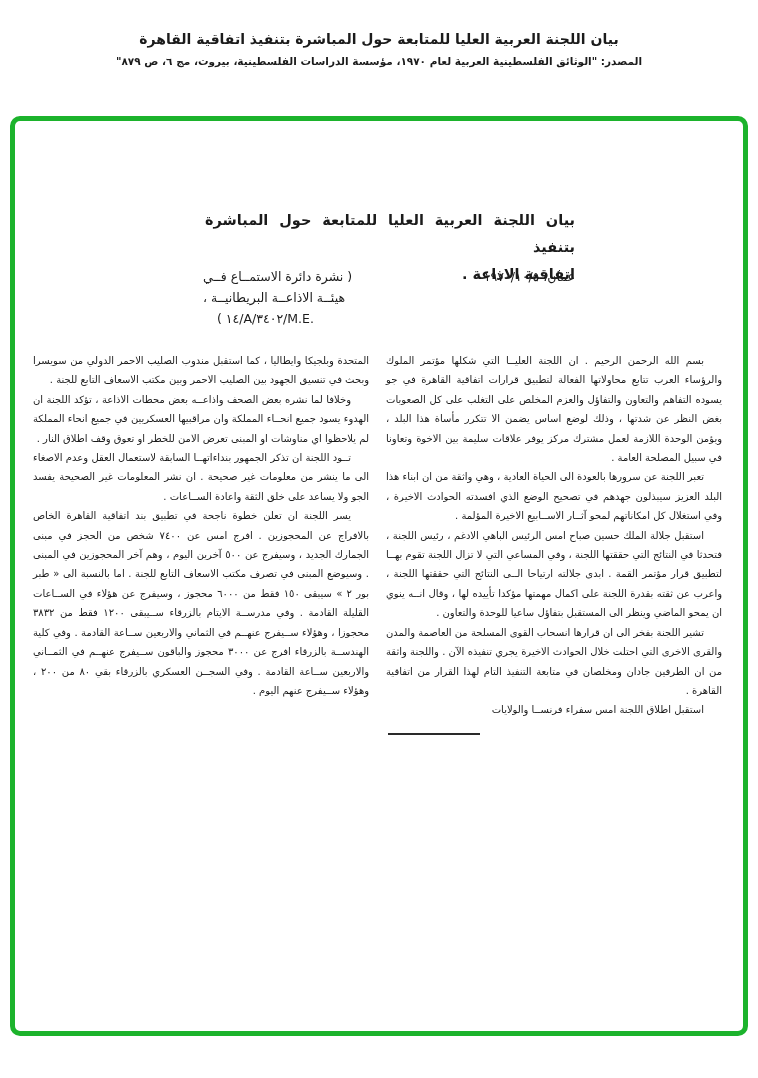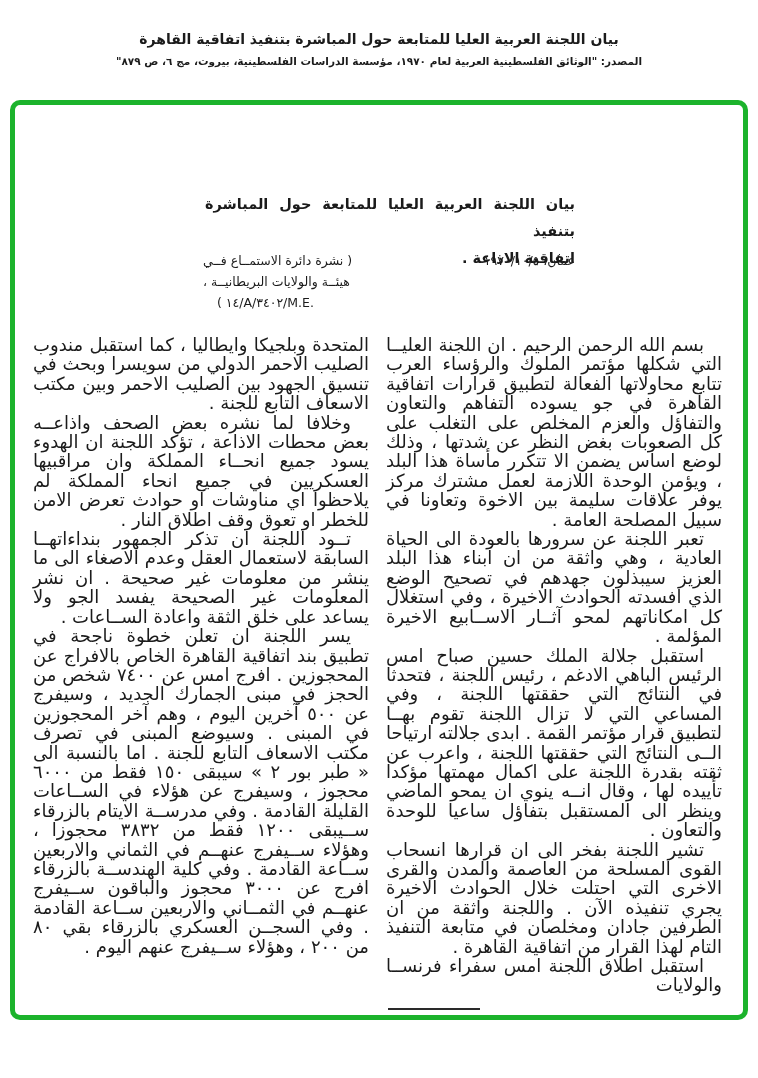--- a/index.html
+++ b/index.html
@@ -12,21 +12,21 @@
     overflow: hidden;
   }
   
   .doc-header { direction: rtl; text-align: center; padding-top: 31px; }
   .doc-header-title { font-weight: bold; font-size: 14px; letter-spacing: 0; }
   .doc-header-source { font-weight: bold; font-size: 10.5px; margin-top: 8px; }
 
   
   .frame {
     position: absolute;
-    left: 10px; top: 100px;
+    left: 10px; top: 116px;
     width: 738px; height: 920px;
     box-sizing: border-box;
     border: 5px solid #1cb32c;
     border-radius: 10px;
     direction: rtl;
     background: #ffffff;
   }
 
   
   .inner-title {
@@ -50,21 +50,21 @@
   
   .columns {
     position: absolute; top: 230px; left: 18px; right: 21px;
     display: flex; gap: 17px;
   }
   .col { flex: 1; min-width: 0; }
   .par {
     margin: 0;
     text-indent: 18px;
     text-align: justify;
-    font-size: 18px;
+    font-size: 10px;
     line-height: 19.4px;
   }
   .par.no-indent { text-indent: 0; }
   .end-rule {
     width: 92px; height: 2px;
     background: #2a2a2a;
     margin: 13px auto 0 2px; 
   }
 </style>
 </head>
@@ -79,39 +79,39 @@
 
   <div class="inner-title">
     <div class="t1">بيان اللجنة العربية العليا للمتابعة حول المباشرة بتنفيذ</div>
     <div class="t2">اتفاقية الاذاعة .</div>
   </div>
 
   <div class="dateline">
     <span class="place-date">عمان، ٥‏/‏١٠‏/‏١٩٧٠</span>
     <span class="bbc-note">
       <span>( نشرة دائرة الاستمــاع فــي</span>
-      <span>هيئــة والولايات البريطانيــة ،</span>
+      <span>هيئــة الاذاعــة البريطانيــة ،</span>
       <span class="code-ltr">( ١٤/A/٣٤٠٢/M.E.</span>
     </span>
   </div>
 
   <div class="columns">
     <div class="col">
       <div>
           <p class="par">بسم الله الرحمن الرحيم . ان اللجنة العليــا التي شكلها مؤتمر الملوك والرؤساء العرب تتابع محاولاتها الفعالة لتطبيق قرارات اتفاقية القاهرة في جو يسوده التفاهم والتعاون والتفاؤل والعزم المخلص على التغلب على كل الصعوبات بغض النظر عن شدتها ، وذلك لوضع اساس يضمن الا تتكرر مأساة هذا البلد ، ويؤمن الوحدة اللازمة لعمل مشترك مركز يوفر علاقات سليمة بين الاخوة وتعاونا في سبيل المصلحة العامة .</p>
           <p class="par">تعبر اللجنة عن سرورها بالعودة الى الحياة العادية ، وهي واثقة من ان ابناء هذا البلد العزيز سيبذلون جهدهم في تصحيح الوضع الذي افسدته الحوادث الاخيرة ، وفي استغلال كل امكاناتهم لمحو آثــار الاســابيع الاخيرة المؤلمة .</p>
           <p class="par">استقبل جلالة الملك حسين صباح امس الرئيس الباهي الادغم ، رئيس اللجنة ، فتحدثا في النتائج التي حققتها اللجنة ، وفي المساعي التي لا تزال اللجنة تقوم بهــا لتطبيق قرار مؤتمر القمة . ابدى جلالته ارتياحا الــى النتائج التي حققتها اللجنة ، واعرب عن ثقته بقدرة اللجنة على اكمال مهمتها مؤكدا تأييده لها ، وقال انــه ينوي ان يمحو الماضي وينظر الى المستقبل بتفاؤل ساعيا للوحدة والتعاون .</p>
           <p class="par">تشير اللجنة بفخر الى ان قرارها انسحاب القوى المسلحة من العاصمة والمدن والقرى الاخرى التي احتلت خلال الحوادث الاخيرة يجري تنفيذه الآن . واللجنة واثقة من ان الطرفين جادان ومخلصان في متابعة التنفيذ التام لهذا القرار من اتفاقية القاهرة .</p>
           <p class="par">استقبل اطلاق اللجنة امس سفراء فرنســا والولايات</p>
         </div>
       <div class="end-rule"></div>
     </div>
     <div class="col">
       <div>
           <p class="par no-indent">المتحدة وبلجيكا وايطاليا ، كما استقبل مندوب الصليب الاحمر الدولي من سويسرا وبحث في تنسيق الجهود بين الصليب الاحمر وبين مكتب الاسعاف التابع للجنة .</p>
-          <p class="par">وخلافا لما نشره بعض الصحف واذاعــه بعض محطات الاذاعة ، تؤكد اللجنة ان الهدوء يسود جميع انحــاء المملكة وان مراقبيها العسكريين في جميع انحاء المملكة لم يلاحظوا اي مناوشات او حوادث تعرض الامن للخطر او تعوق وقف اطلاق النار .</p>
+          <p class="par">وخلافا لما نشره بعض الصحف واذاعــه بعض محطات الاذاعة ، تؤكد اللجنة ان الهدوء يسود جميع انحــاء المملكة وان مراقبيها العسكريين في جميع انحاء المملكة لم يلاحظوا اي مناوشات او المبنى تعرض الامن للخطر او تعوق وقف اطلاق النار .</p>
           <p class="par">تــود اللجنة ان تذكر الجمهور بنداءاتهــا السابقة لاستعمال العقل وعدم الاصغاء الى ما ينشر من معلومات غير صحيحة . ان نشر المعلومات غير الصحيحة يفسد الجو ولا يساعد على خلق الثقة واعادة الســاعات .</p>
           <p class="par">يسر اللجنة ان تعلن خطوة ناجحة في تطبيق بند اتفاقية القاهرة الخاص بالافراج عن المحجوزين . افرج امس عن ٧٤٠٠ شخص من الحجز في مبنى الجمارك الجديد ، وسيفرج عن ٥٠٠ آخرين اليوم ، وهم آخر المحجوزين في المبنى . وسيوضع المبنى في تصرف مكتب الاسعاف التابع للجنة . اما بالنسبة الى « طبر بور ٢ » سيبقى ١٥٠ فقط من ٦٠٠٠ محجوز ، وسيفرج عن هؤلاء في الســاعات القليلة القادمة . وفي مدرســة الايتام بالزرقاء ســيبقى ١٢٠٠ فقط من ٣٨٣٢ محجوزا ، وهؤلاء ســيفرج عنهــم في الثماني والاربعين ســاعة القادمة . وفي كلية الهندســة بالزرقاء افرج عن ٣٠٠٠ محجوز والباقون ســيفرج عنهــم في الثمــاني والاربعين ســاعة القادمة . وفي السجــن العسكري بالزرقاء بقي ٨٠ من ٢٠٠ ، وهؤلاء ســيفرج عنهم اليوم .</p>
         </div>
     </div>
   </div>
 
 </div>
 
 </body></html>

